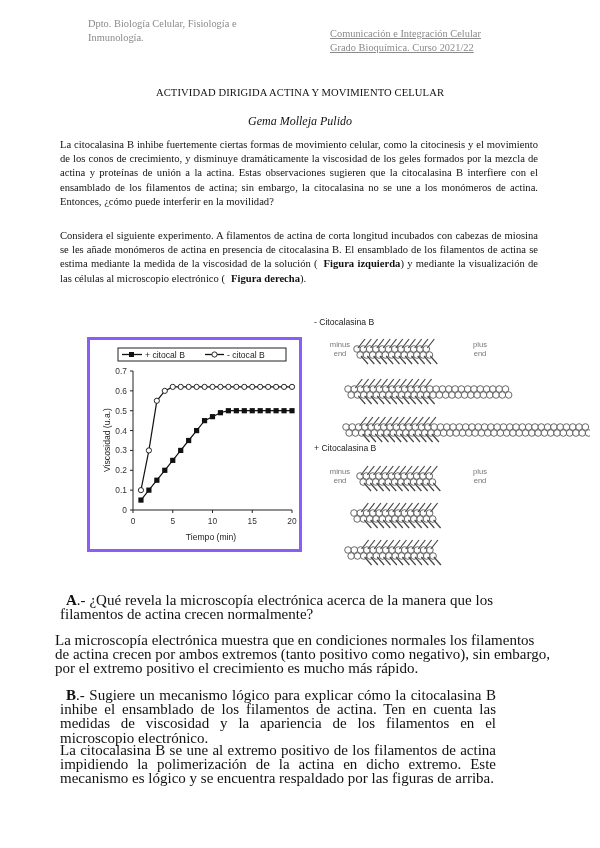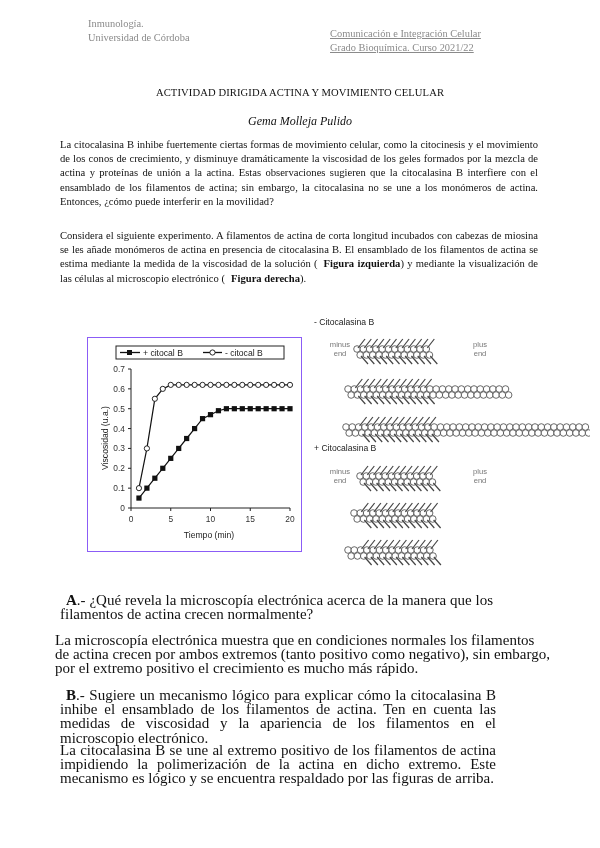--- a/index.html
+++ b/index.html
@@ -11,31 +11,31 @@
   .title { left:0; width:600px; top:87px; text-align:center; font-weight:normal; font-size:10.6px; letter-spacing:0.1px; }
   .author { left:0; width:600px; top:114px; text-align:center; font-style:italic; font-size:12px; }
   .para { font-size:10.6px; line-height:14.2px; text-align:justify; }
   .p1 { left:60px; top:138px; width:478px; }
   .p2 { left:60px; top:229px; width:478px; }
   .qa { font-size:15px; line-height:14.2px; text-align:justify; }
   .qA { left:60px; top:593px; width:433px; }
   .aA { left:55px; top:633px; width:495px; text-align:left; }
   .qB { left:60px; top:688px; width:436px; }
   .aB { left:60px; top:743px; width:436px; }
-  .chart-frame { left:87px; top:337px; width:215px; height:215px; border:1px solid #8b5cf6; box-sizing:border-box; }
+  .chart-frame { left:87px; top:337px; width:215px; height:215px; border:3px solid #8b5cf6; box-sizing:border-box; }
   .diagram { left:310px; top:310px; width:280px; height:260px; }
   svg text { font-family:"Liberation Sans", sans-serif; }
   b { font-weight:bold;padding-left:6px; }
 </style>
 </head>
 <body>
 
 <div class="abs hdr hdr-left">
+  <div>Dpto. Biología Celular, Fisiología e</div>
   <div>Inmunología.</div>
-  <div>Universidad de Córdoba</div>
 </div>
 <div class="abs hdr hdr-right">
   <div>Comunicación e Integración Celular</div>
   <div>Grado Bioquímica. Curso 2021/22</div>
 </div>
 
 <div class="abs title">ACTIVIDAD DIRIGIDA ACTINA Y MOVIMIENTO CELULAR</div>
 <div class="abs author">Gema Molleja Pulido</div>
 
 <div class="abs para p1">La citocalasina B inhibe fuertemente ciertas formas de movimiento celular, como la citocinesis y el movimiento de los conos de crecimiento, y disminuye dramáticamente la viscosidad de los geles formados por la mezcla de actina y proteínas de unión a la actina. Estas observaciones sugieren que la citocalasina B interfiere con el ensamblado de los filamentos de actina; sin embargo, la citocalasina no se une a los monómeros de actina. Entonces, ¿cómo puede interferir en la movilidad?</div>

